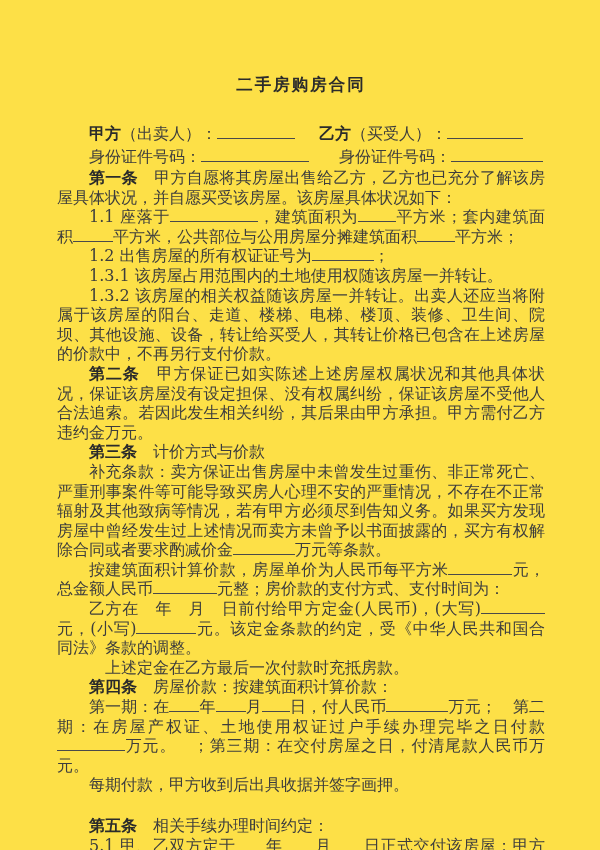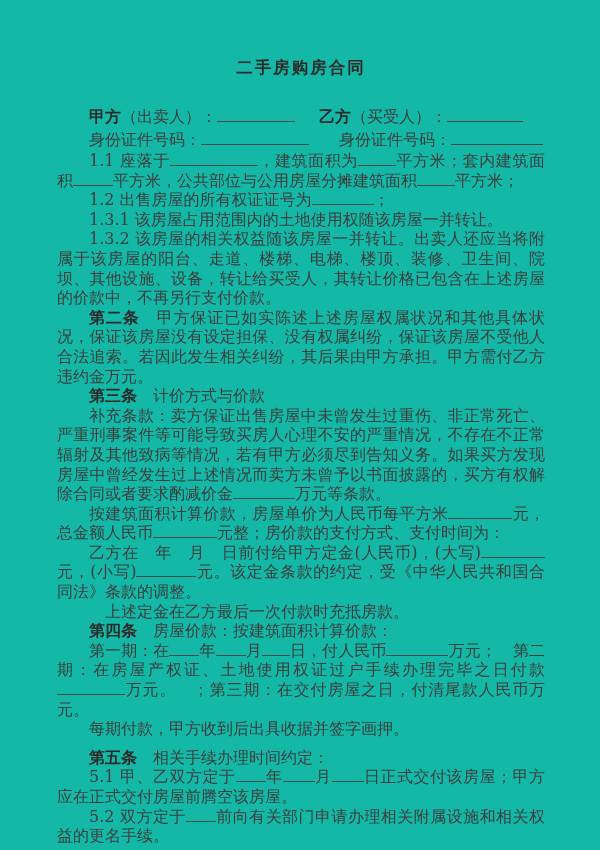--- a/index.html
+++ b/index.html
@@ -6,63 +6,64 @@
   body {
     width: 600px; height: 850px;
     background: #ffffff;
     font-family: "DejaVu Serif", "Liberation Serif", serif;
     color: #3d3d3d;
     overflow: hidden;
   }
   .page {
     width: 600px; height: 850px;
     box-sizing: border-box;
-    padding: 57px 55px 0 57px;
-    background: #14b8a6;
+    padding: 74px 55px 0 57px;
+    background: #fde047;
   }
   .title {
     margin: 0 0 27px 0;
     text-align: center;
     font-family: "DejaVu Sans", "Liberation Sans", sans-serif;
     font-weight: bold;
     font-size: 16.5px;
     letter-spacing: 2px;
     color: #2b2b2b;
   }
   .para {
     margin: 0;
     font-size: 16px;
     line-height: 19.6px;
     text-align: justify;
     word-break: break-all;
   }
   .indent  { text-indent: 2em; }
   .indent3 { text-indent: 3em; }
   .lh22    { line-height: 22.5px; }
-  .gap-top { margin-top: 9px; }
+  .gap-top { margin-top: 21px; }
   .b {
     font-family: "DejaVu Sans", "Liberation Sans", sans-serif;
     font-weight: bold;
     color: #2b2b2b;
   }
   .blank {
     display: inline-block;
     height: 10px;
     border-bottom: 1px solid #4a4a4a;
   }
   .gapseg { display: inline-block; height: 1px; }
 </style>
 </head>
 <body>
 
 <div class="page">
   <h1 class="title">二手房购房合同</h1>
   <div>
       <p class="para indent lh22"><span class="b">甲方</span><span class="txt">（出卖人）：</span><span class="blank" style="width: 78px;"></span><span class="gapseg" style="width: 24px;"></span><span class="b">乙方</span><span class="txt">（买受人）：</span><span class="blank" style="width: 76px;"></span></p>
       <p class="para indent lh22"><span class="txt">身份证件号码：</span><span class="blank" style="width: 108px;"></span><span class="gapseg" style="width: 30px;"></span><span class="txt">身份证件号码：</span><span class="blank" style="width: 92px;"></span></p>
+      <p class="para indent"><span class="b">第一条</span><span class="txt">　甲方自愿将其房屋出售给乙方，乙方也已充分了解该房屋具体状况，并自愿买受该房屋。该房屋具体状况如下：</span></p>
       <p class="para indent"><span class="txt">1.1 座落于</span><span class="blank" style="width: 88px;"></span><span class="txt">，建筑面积为</span><span class="blank" style="width: 38px;"></span><span class="txt">平方米；套内建筑面积</span><span class="blank" style="width: 40px;"></span><span class="txt">平方米，公共部位与公用房屋分摊建筑面积</span><span class="blank" style="width: 38px;"></span><span class="txt">平方米；</span></p>
       <p class="para indent"><span class="txt">1.2 出售房屋的所有权证证号为</span><span class="blank" style="width: 62px;"></span><span class="txt">；</span></p>
       <p class="para indent"><span class="txt">1.3.1 该房屋占用范围内的土地使用权随该房屋一并转让。</span></p>
       <p class="para indent"><span class="txt">1.3.2 该房屋的相关权益随该房屋一并转让。出卖人还应当将附属于该房屋的阳台、走道、楼梯、电梯、楼顶、装修、卫生间、院坝、其他设施、设备，转让给买受人，其转让价格已包含在上述房屋的价款中，不再另行支付价款。</span></p>
       <p class="para indent"><span class="b">第二条</span><span class="txt">　甲方保证已如实陈述上述房屋权属状况和其他具体状况，保证该房屋没有设定担保、没有权属纠纷，保证该房屋不受他人合法追索。若因此发生相关纠纷，其后果由甲方承担。甲方需付乙方违约金万元。</span></p>
       <p class="para indent"><span class="b">第三条</span><span class="txt">　计价方式与价款</span></p>
       <p class="para indent"><span class="txt">补充条款：卖方保证出售房屋中未曾发生过重伤、非正常死亡、严重刑事案件等可能导致买房人心理不安的严重情况，不存在不正常辐射及其他致病等情况，若有甲方必须尽到告知义务。如果买方发现房屋中曾经发生过上述情况而卖方未曾予以书面披露的，买方有权解除合同或者要求酌减价金</span><span class="blank" style="width: 62px;"></span><span class="txt">万元等条款。</span></p>
       <p class="para indent"><span class="txt">按建筑面积计算价款，房屋单价为人民币每平方米</span><span class="blank" style="width: 64px;"></span><span class="txt">元，总金额人民币</span><span class="blank" style="width: 64px;"></span><span class="txt">元整；房价款的支付方式、支付时间为：</span></p>
       <p class="para indent"><span class="txt">乙方在　年　月　日前付给甲方定金(人民币)，(大写)</span><span class="blank" style="width: 64px;"></span><span class="txt">元，(小写)</span><span class="blank" style="width: 60px;"></span><span class="txt">元。该定金条款的约定，受《中华人民共和国合同法》条款的调整。</span></p>
       <p class="para indent3"><span class="txt">上述定金在乙方最后一次付款时充抵房款。</span></p>

